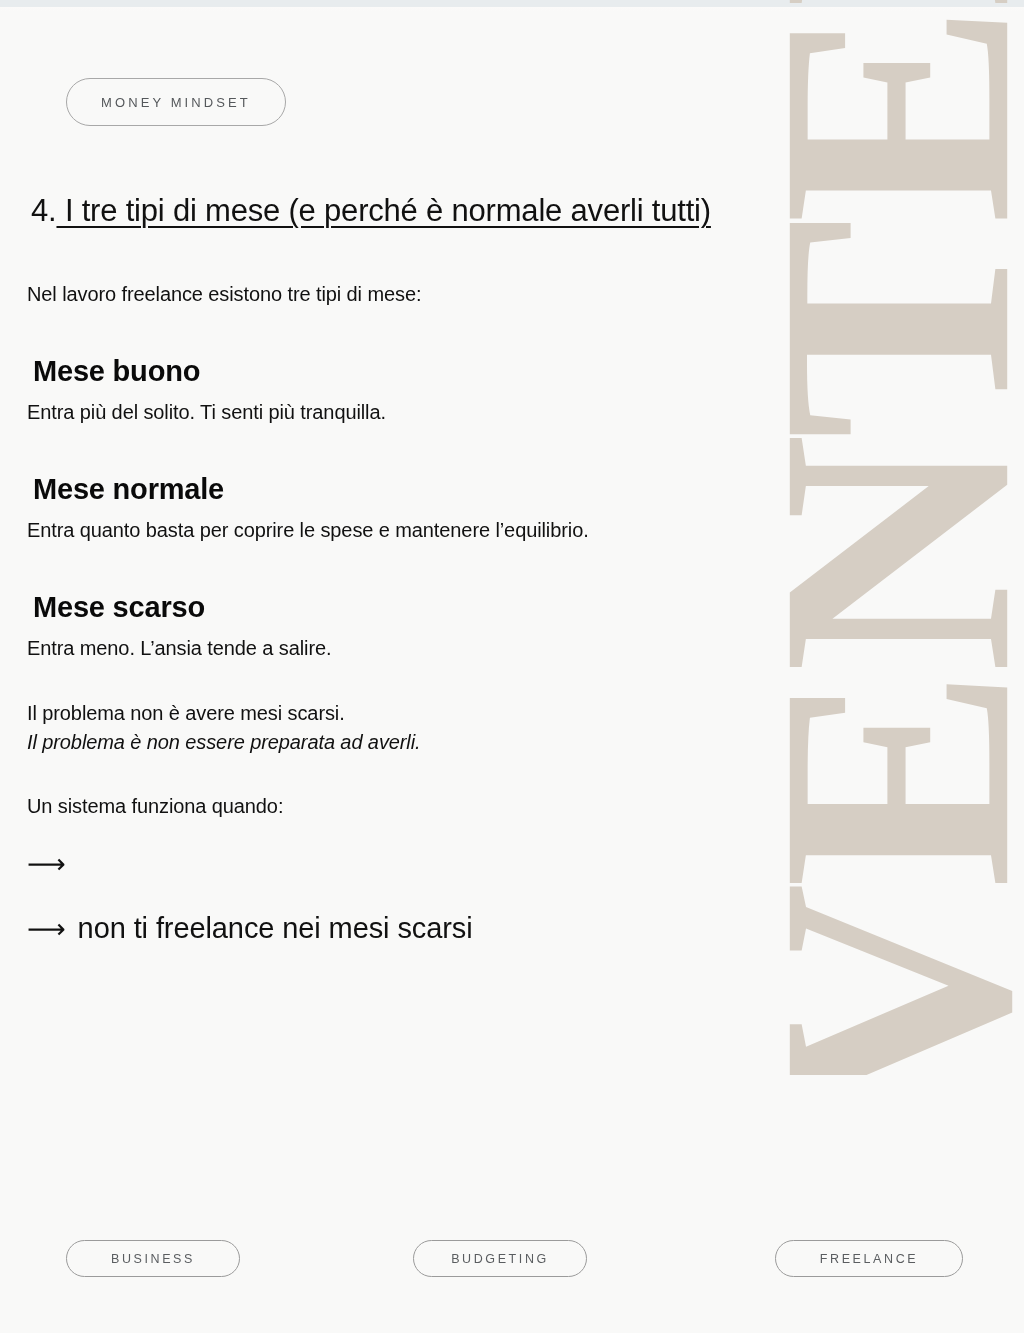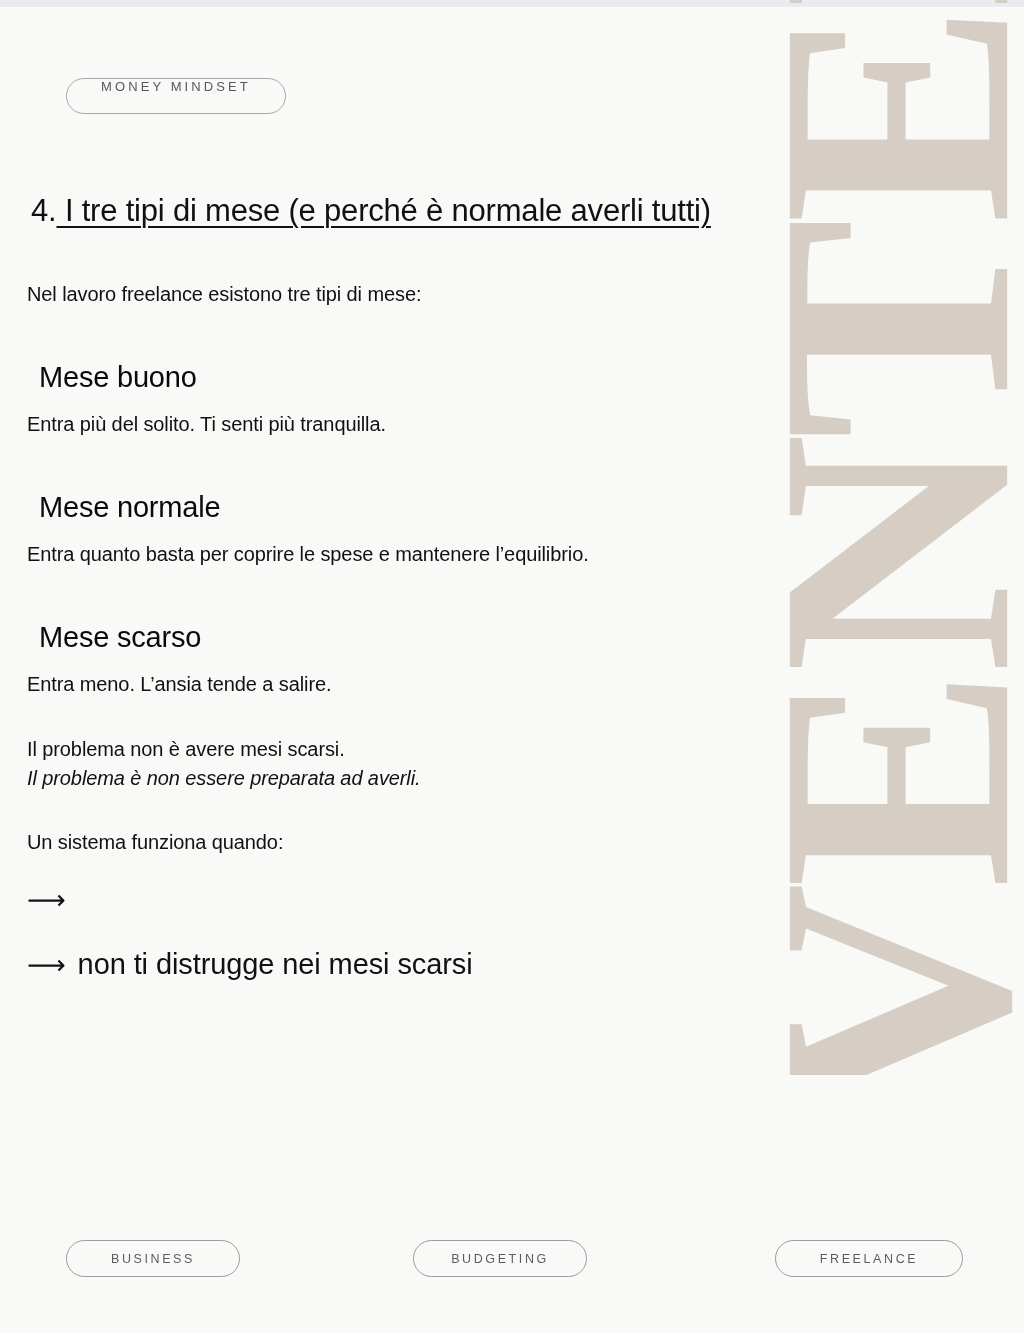--- a/index.html
+++ b/index.html
@@ -64,25 +64,25 @@
     left: 0;
     width: 768px;
     height: 1333px;
   }
 
   
   .category-pill {
     position: absolute;
     left: 66px;
     top: 78px;
-    height: 36px;
+    height: 48px;
     box-sizing: border-box;
     padding: 0 34px;
     display: inline-flex;
-    align-items: flex-start;
+    align-items: center;
     justify-content: center;
     border: 1px solid #a8a8a8;
     border-radius: 999px;
     background: transparent;
     font-size: 13px;
     letter-spacing: 3.1px;
     color: #55585b;
     text-transform: uppercase;
     white-space: nowrap;
   }
@@ -114,23 +114,23 @@
 
   p.para {
     margin: 0;
     font-size: 20px;
     font-weight: 400;
     line-height: 1.43;
     color: #111111;
     letter-spacing: -0.1px;
   }
   .sub-head {
-    margin: 12px;
+    margin: 6px;
     font-size: 29px;
-    font-weight: 400;
+    font-weight: 700;
     line-height: 1.43;
     color: #0a0a0a;
     letter-spacing: -0.2px;
   }
   .italic-line {
     font-style: italic;
   }
   .spacer-lg { height: 44px; }
   .spacer-md { height: 36px; }
   .spacer-sm { height: 30px; }
@@ -238,21 +238,21 @@
     <div class="spacer-sm"></div>
 
     <p class="arrow-line">
       <span class="arrow-glyph">⟶</span>
     </p>
 
     <div class="spacer-sm"></div>
 
     <p class="arrow-line">
       <span class="arrow-glyph">⟶</span>
-      <span>non ti distrugge nei mesi scarsi</span>
+      <span>non ti freelance nei mesi scarsi</span>
     </p>
 
   </div>
 </div>
 
 <div class="tag-row">
   <div class="tag-pill t1">
     <span>BUDGETING</span>
   </div>
   <div class="tag-pill t0">

